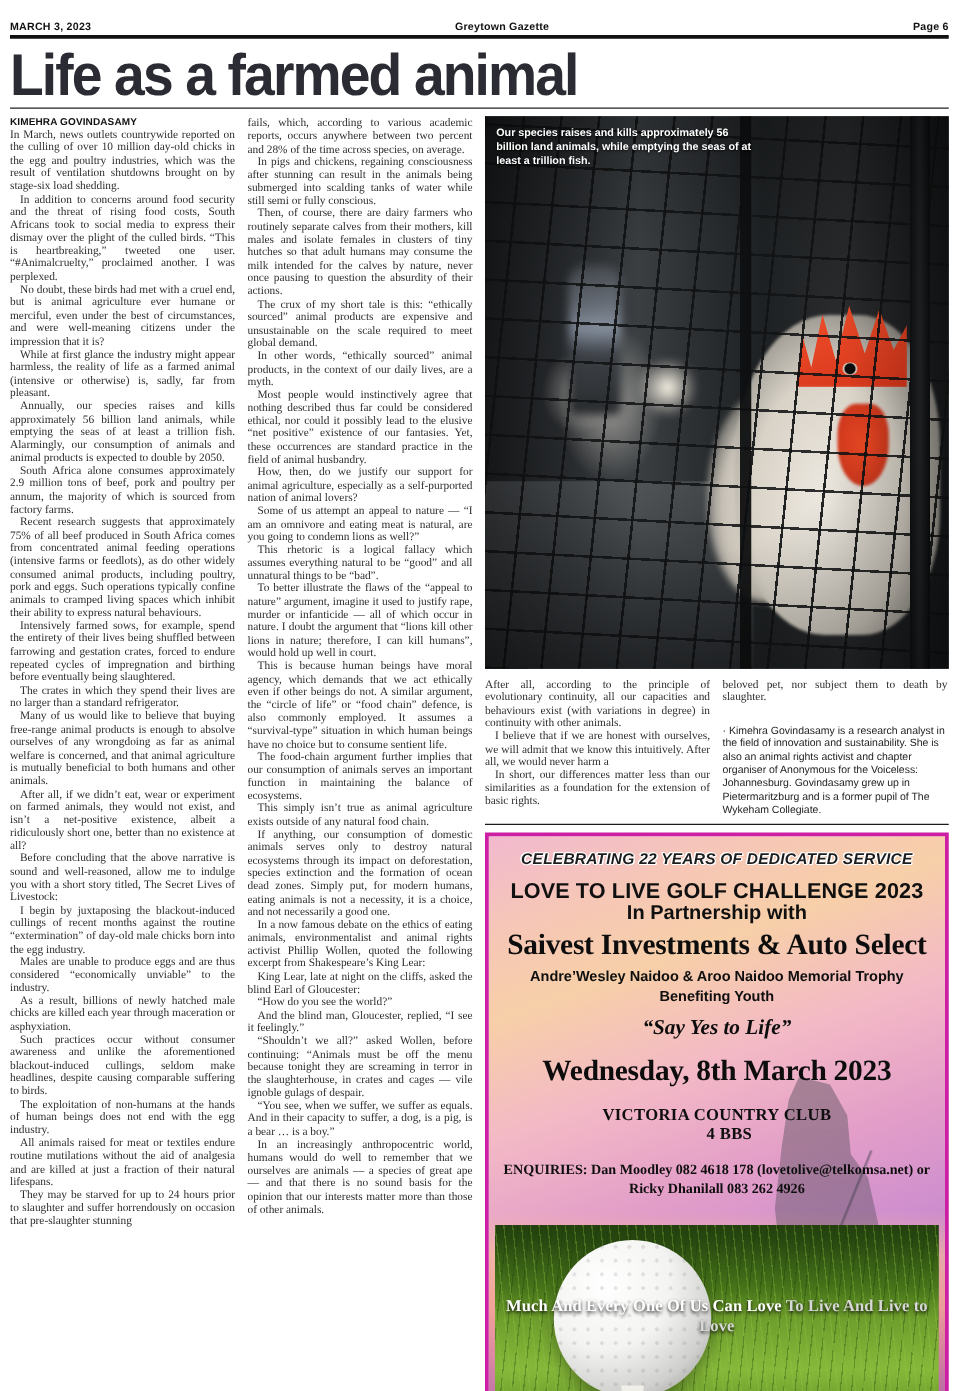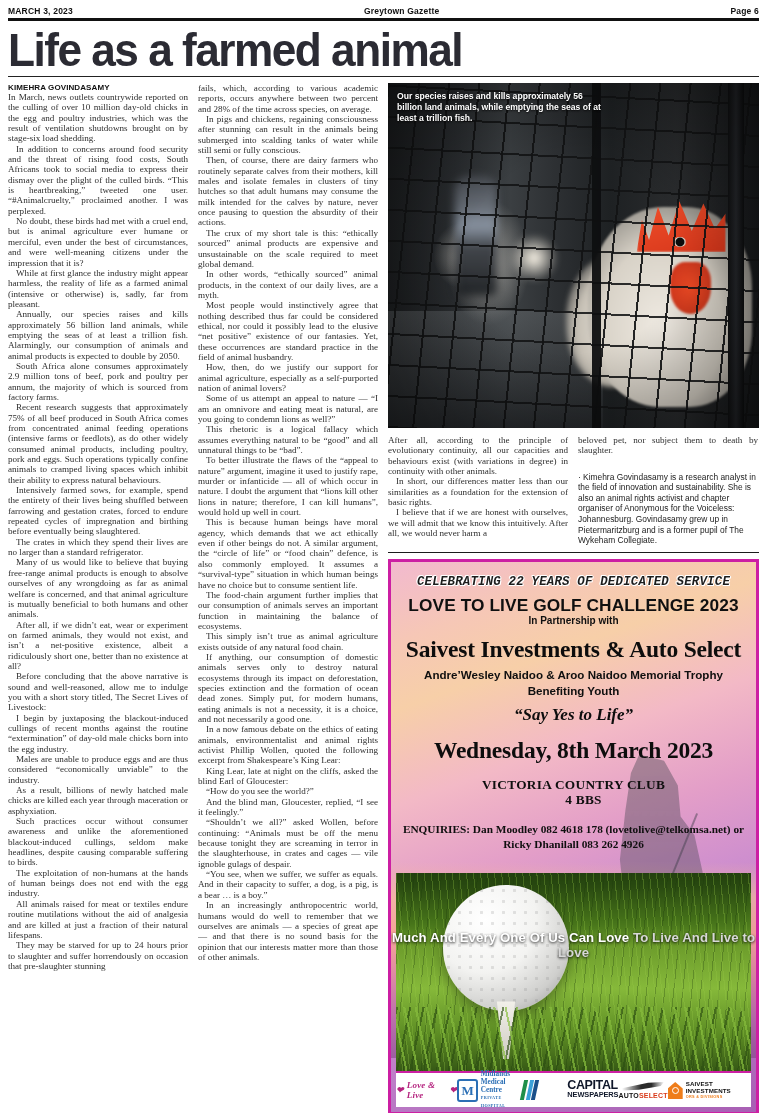--- a/index.html
+++ b/index.html
@@ -6,21 +6,21 @@
   html,body{margin:0;padding:0;background:#ffffff;}
   body{
     width:767px;height:1113px;overflow:hidden;position:relative;
     font-family:"Liberation Serif", serif;color:#1a1a1a;
   }
   .page{position:relative;width:767px;height:1113px;box-sizing:border-box;
         padding:0 8px;}
 
   
   .masthead{display:flex;align-items:flex-end;justify-content:space-between;
-            padding-top:6px;padding-bottom:2px;
+            padding-top:16px;padding-bottom:2px;
             font-family:"Liberation Sans", sans-serif;font-weight:bold;
             font-size:8.5px;letter-spacing:.2px;color:#111;}
   .masthead .m-center{font-size:8.5px;}
   .rule-thick{height:2.5px;background:#111;margin-bottom:2px;}
 
   
   .headline{
     font-family:"Liberation Sans", sans-serif;
     font-weight:bold;font-size:47px;line-height:.99;
     letter-spacing:-1.6px;color:#2b2b33;
@@ -41,21 +41,21 @@
   p.body{
     margin:0;font-size:9.1px;line-height:10.35px;text-align:justify;
     text-indent:8px;color:#2e2e2e;
     font-family:"Liberation Serif", serif;
     -webkit-hyphens:auto;hyphens:auto;
   }
   p.body.first{text-indent:0;}
 
   
   .photo{
-    position:relative;width:371px;height:345px;overflow:hidden;
+    position:relative;width:371px;height:442px;overflow:hidden;
     background:#151719;
   }
   .photo .ph-bg{position:absolute;inset:0;
     background:
       radial-gradient(ellipse 60px 90px at 27% 52%, rgba(240,235,225,.55), rgba(240,235,225,0) 70%),
       radial-gradient(ellipse 40px 46px at 20% 50%, rgba(250,245,235,.45), rgba(0,0,0,0) 72%),
       linear-gradient(90deg,#1b1d1f 0%, #2a2d30 18%, #3b3f42 33%, #2d3033 45%, #1e2123 60%, #2a2c2e 78%, #16181a 100%);
   }
   .photo .floor{position:absolute;left:0;right:42%;bottom:0;height:34%;
     background:linear-gradient(180deg,rgba(120,125,128,.35),rgba(40,43,46,.85));}
@@ -128,30 +128,30 @@
     clip-path:polygon(40% 0%,58% 2%,68% 10%,70% 20%,80% 26%,86% 38%,80% 50%,
       74% 60%,78% 74%,70% 86%,58% 100%,34% 100%,30% 84%,36% 66%,30% 50%,
       26% 34%,30% 18%,34% 6%);
     filter:blur(1.2px);}
   .ad .golfclub{position:absolute;right:86px;top:246px;width:2px;height:150px;
     background:rgba(60,60,70,.45);transform:rotate(22deg);filter:blur(.6px);}
 
   .ad-band{position:absolute;left:8px;right:8px;top:9px;text-align:center;}
   .ad-celebrate{
     display:inline-block;
-    font-family:Liberation Mono, monospace;font-weight:bold;font-style:italic;
+    font-family:Liberation Sans, sans-serif;font-weight:bold;font-style:italic;
     font-size:12.4px;letter-spacing:.2px;color:#1d1d1d;
     text-shadow:-1px 0 #fff,0 1px #fff,1px 0 #fff,0 -1px #fff,1px 1px #fff,-1px -1px #fff;
   }
   .ad-t1{position:absolute;left:0;right:0;top:33px;text-align:center;
     font-family:Liberation Sans, sans-serif;font-weight:bold;
     font-size:17.3px;letter-spacing:.1px;color:#101010;}
   .ad-t2{position:absolute;left:0;right:0;top:53px;text-align:center;
     font-family:"Liberation Sans", sans-serif;font-weight:bold;
-    font-size:10px;color:#101010;}
+    font-size:16px;color:#101010;}
   .ad-t3{position:absolute;left:0;right:0;top:74px;text-align:center;
     font-family:"Liberation Serif", serif;font-weight:bold;
     font-size:23.5px;letter-spacing:-.2px;color:#0d0d0d;}
   .ad-t4{position:absolute;left:14px;right:14px;top:105px;text-align:center;
     font-family:"Liberation Sans", sans-serif;font-weight:bold;
     font-size:11.6px;line-height:15.5px;color:#0f0f0f;}
   .ad-t5{position:absolute;left:0;right:0;top:143px;text-align:center;
     font-family:"Liberation Serif", serif;font-weight:bold;font-style:italic;
     font-size:17px;color:#0d0d0d;}
   .ad-t6{position:absolute;left:0;right:0;top:175px;text-align:center;
@@ -183,21 +183,21 @@
     background-image:radial-gradient(circle, rgba(120,120,120,.55) 1.4px, rgba(0,0,0,0) 1.6px);
     background-size:11px 11px;}
   .ad-grass .tee{position:absolute;left:98px;top:128px;width:24px;height:58px;
     background:linear-gradient(180deg,#f2f0ea,#cfccc2);
     clip-path:polygon(12% 0%,88% 0%,62% 100%,38% 100%);}
   .ad-grass .fg{position:absolute;left:0;right:0;bottom:0;height:72px;opacity:.85;
     background-image:
       repeating-linear-gradient(78deg, rgba(136,190,62,.8) 0 2px, rgba(0,0,0,0) 2px 11px),
       repeating-linear-gradient(102deg, rgba(44,78,18,.75) 0 2px, rgba(0,0,0,0) 2px 13px);}
   .ad-tag{position:absolute;left:0;right:0;top:368px;text-align:center;
-    font-family:Liberation Sans, sans-serif;font-weight:bold;
+    font-family:Liberation Serif, serif;font-weight:bold;
     font-size:13.2px;letter-spacing:.1px;color:#ffffff;
     text-shadow:0 1px 3px rgba(0,0,0,.9);}
   .ad-tag .dim{color:#d7d7d7;}
 
   
   .ad-logos{position:absolute;left:5px;right:5px;bottom:5px;height:34px;
     background:#ffffff;display:flex;align-items:center;justify-content:space-around;
     border-top:2px solid #cc1fa3;}
   .logo{display:flex;align-items:center;gap:3px;}
   .logo-lovelive{font-family:"Liberation Serif", serif;font-style:italic;
@@ -321,22 +321,22 @@
         <div class="postL"></div>
         <div class="postR"></div>
         <div class="vign"></div>
         <div class="photo-caption">Our species raises and kills approximately 56 billion land animals, while emptying the seas of at least a trillion fish.</div>
       </div>
 
       <div class="subcols">
         <div class="subcol">
           <div id="col3a">
               <p class="body first">After all, according to the principle of evolutionary continuity, all our capacities and behaviours exist (with variations in degree) in continuity with other animals.</p>
+              <p class="body">I believe that if we are honest with ourselves, we will admit that we know this intuitively. After all, we would never harm a</p>
               <p class="body">In short, our differences matter less than our similarities as a foundation for the extension of basic rights.</p>
-              <p class="body">I believe that if we are honest with ourselves, we will admit that we know this intuitively. After all, we would never harm a</p>
             </div>
         </div>
         <div class="subcol">
           <div id="col3b">
               <p class="body first">beloved pet, nor subject them to death by slaughter.</p>
             </div>
           <div class="author-note">· Kimehra Govindasamy is a research analyst in the field of innovation and sustainability. She is also an animal rights activist and chapter organiser of Anonymous for the Voiceless: Johannesburg. Govindasamy grew up in Pietermaritzburg and is a former pupil of The Wykeham Collegiate.</div>
         </div>
       </div>
 

